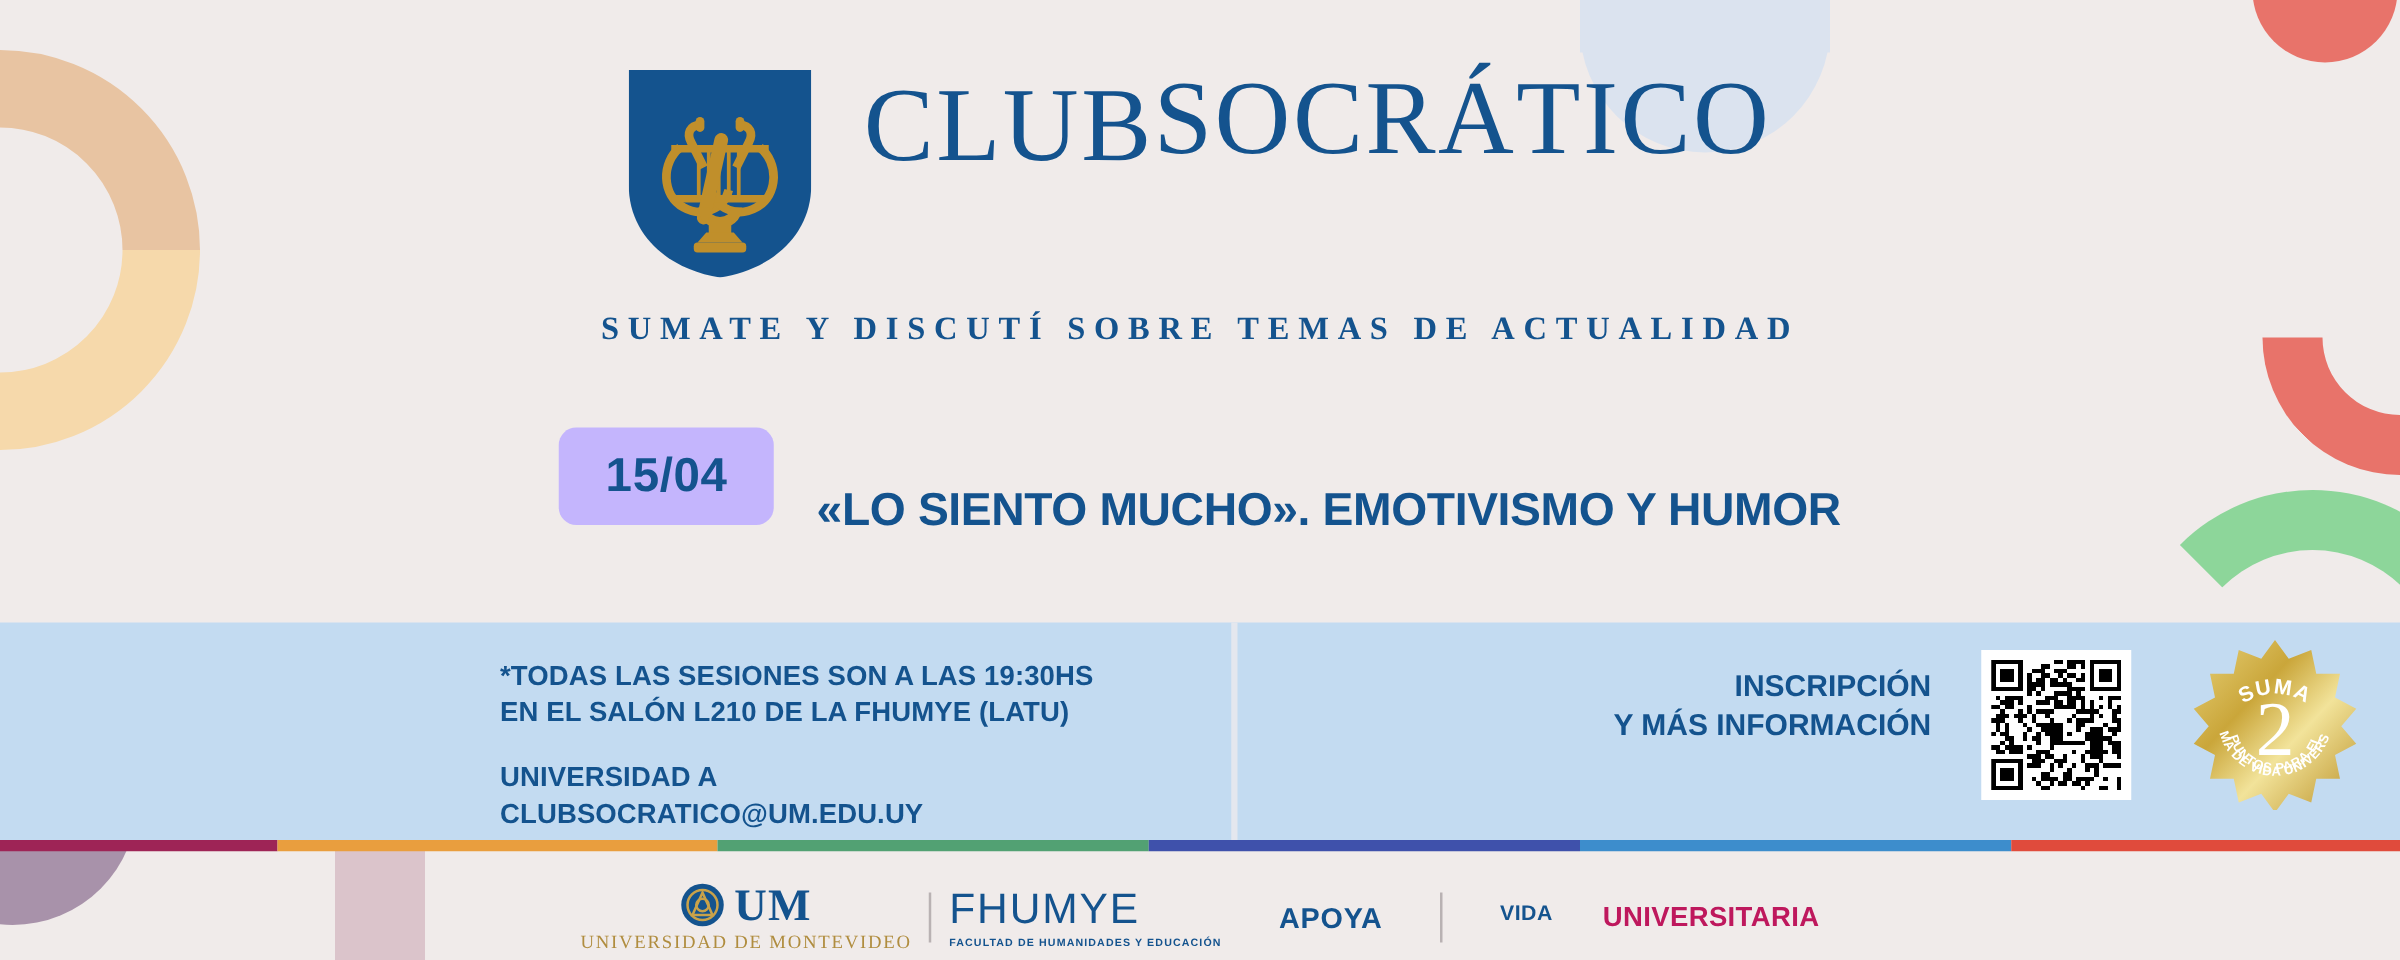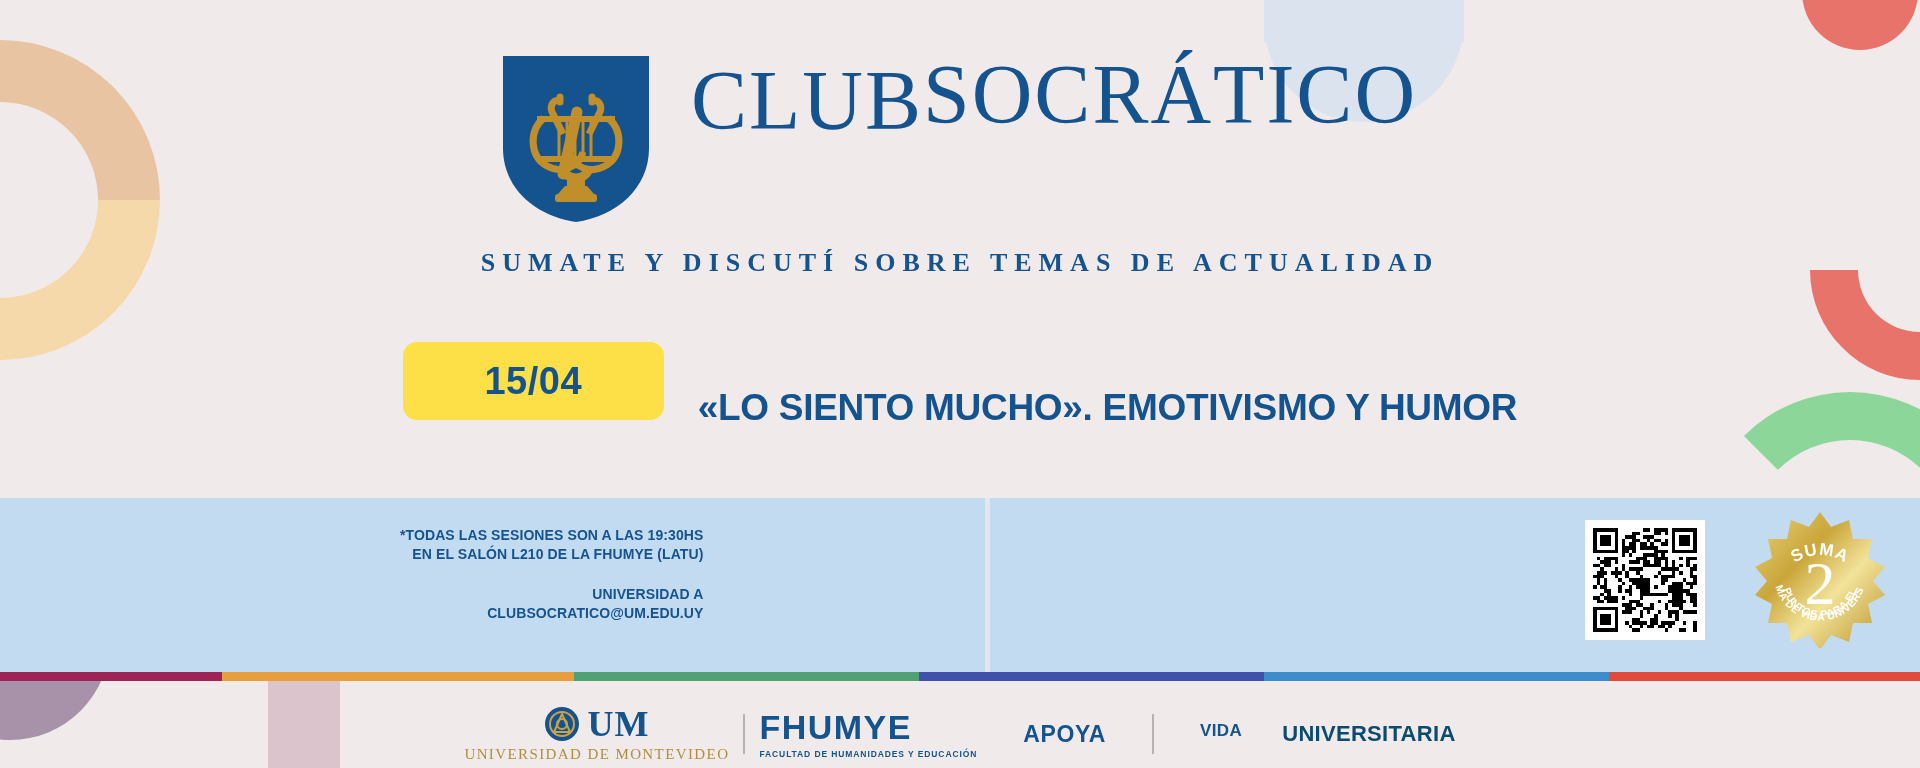--- a/index.html
+++ b/index.html
@@ -66,56 +66,56 @@
       font-family:"Liberation Serif", serif;
       color:#14538e;font-size:84px;letter-spacing:2px;font-weight:400;
   }
   .wordmark .l1{margin-top:6px;}
   .tagline{position:absolute;left:0;top:248px;width:1920px;text-align:center;
       font-family:"Liberation Serif", serif;color:#14538e;
       font-size:26px;font-weight:700;letter-spacing:7px;}
 
   
   .session{position:absolute;left:0;top:342px;width:1920px;display:flex;justify-content:center;align-items:flex-start;gap:34px;}
-  .date-badge{width:261px;height:78px;background:#fde047;border-radius:14px;
+  .date-badge{width:172px;height:78px;background:#c4b5fd;border-radius:14px;
       display:flex;align-items:center;justify-content:center;
       color:#14538e;font-size:38px;font-weight:700;letter-spacing:.5px;flex:0 0 auto;}
   .talk-title{color:#14538e;font-size:37px;font-weight:700;line-height:1.18;letter-spacing:-.3px;max-width:880px;margin-top:44px;}
 
   
   .infobar{position:absolute;left:0;top:498px;width:1920px;height:174px;background:#c3dbf1;display:flex;}
   .infobar .col-left{width:985px;position:relative;}
   .vdivider{position:absolute;left:985px;top:0;width:5px;height:174px;background:#e4e7ee;}
   .infobar .col-right{flex:1;position:relative;}
-  .info-left-text{position:absolute;left:400px;top:28px;color:#14538e;font-size:14px;font-weight:700;line-height:1.33;letter-spacing:.1px;text-align:right;}
+  .info-left-text{position:absolute;left:400px;top:28px;color:#14538e;font-size:22px;font-weight:700;line-height:1.33;letter-spacing:.1px;}
   .info-left-text .blk2{margin-top:22px;}
   .insc{position:absolute;left:0;top:36px;width:560px;text-align:right;color:#14538e;font-size:24px;font-weight:700;line-height:1.3;}
   .qr{position:absolute;left:600px;top:22px;width:120px;height:120px;background:#fff;padding:8px;box-sizing:border-box;}
   .qr canvas,.qr .qrgrid{width:104px;height:104px;display:block;}
   .seal{position:absolute;left:765px;top:10px;width:140px;height:140px;}
 
   
   .stripe{position:absolute;left:0;top:672px;width:1920px;height:9px;display:flex;}
   .stripe span{display:block;height:9px;}
 
   
   .footer{position:absolute;left:0;top:700px;width:1920px;height:68px;display:flex;justify-content:center;align-items:center;gap:46px;}
   .um-lock{display:flex;align-items:center;gap:14px;}
   .um-mark{display:flex;flex-direction:column;align-items:center;}
   .um-top{display:flex;align-items:center;gap:7px;}
   .um-name{font-family:"Liberation Serif",serif;color:#14538e;font-size:36px;font-weight:700;letter-spacing:1px;line-height:1;}
   .um-sub{font-family:"Liberation Serif",serif;color:#b08d3f;font-size:15px;letter-spacing:1.4px;margin-top:4px;}
   .vsep{width:2px;height:40px;background:#b9b2b3;}
   .fh-mark{display:flex;flex-direction:column;align-items:flex-start;}
-  .fh-name{color:#14538e;font-size:34px;font-weight:700;letter-spacing:1.5px;line-height:1;}
+  .fh-name{color:#14538e;font-size:34px;font-weight:400;letter-spacing:1.5px;line-height:1;}
   .fh-sub{color:#14538e;font-size:8.5px;font-weight:700;letter-spacing:.9px;margin-top:5px;}
   .apoya{color:#14538e;font-size:23px;font-weight:700;letter-spacing:.6px;}
   .vu{display:flex;flex-direction:row;line-height:1.06;}
   .vu .vu1{color:#14538e;font-size:17px;font-weight:700;letter-spacing:.4px;}
-  .vu .vu2{color:#0c4a6e;font-size:22px;font-weight:700;letter-spacing:.3px;margin-left:40px;}
+  .vu .vu2{color:#be185d;font-size:22px;font-weight:700;letter-spacing:.3px;margin-left:40px;}
 </style>
 </head>
 <body>
 
 <div class="canvas">
 
   <div class="deco ring-wrap">
     <div class="ring-half top">
         <div class="circ"></div>
       </div>
@@ -190,20 +190,24 @@
         <div class="blk2">
           <div>UNIVERSIDAD A</div>
           <div>CLUBSOCRATICO@UM.EDU.UY</div>
         </div>
       </div>
     </div>
 
     <div class="vdivider"></div>
 
     <div class="col-right">
+      <div class="insc">
+        <div>INSCRIPCIÓN</div>
+        <div>Y MÁS INFORMACIÓN</div>
+      </div>
 
       <div class="qr">
         <svg class="qrgrid" viewBox="0 0 29 29" shape-rendering="crispEdges">
           <rect width="29" height="29" fill="#fff"></rect>
           <g fill="#000" id="qrcells">
               <rect x="0" y="0" width="1" height="1"></rect>
               <rect x="1" y="0" width="1" height="1"></rect>
               <rect x="2" y="0" width="1" height="1"></rect>
               <rect x="3" y="0" width="1" height="1"></rect>
               <rect x="4" y="0" width="1" height="1"></rect>

